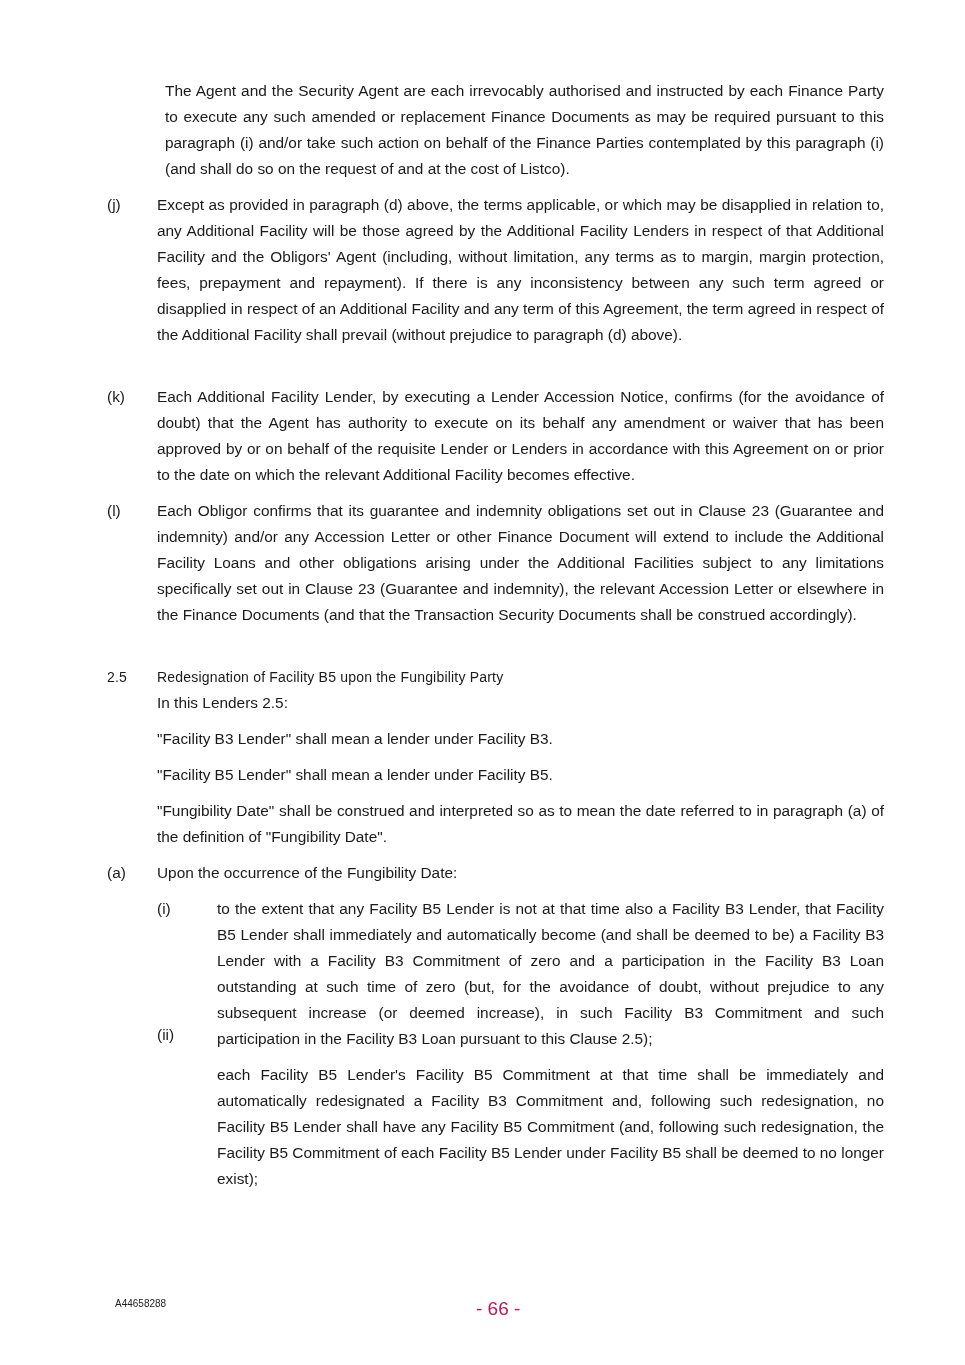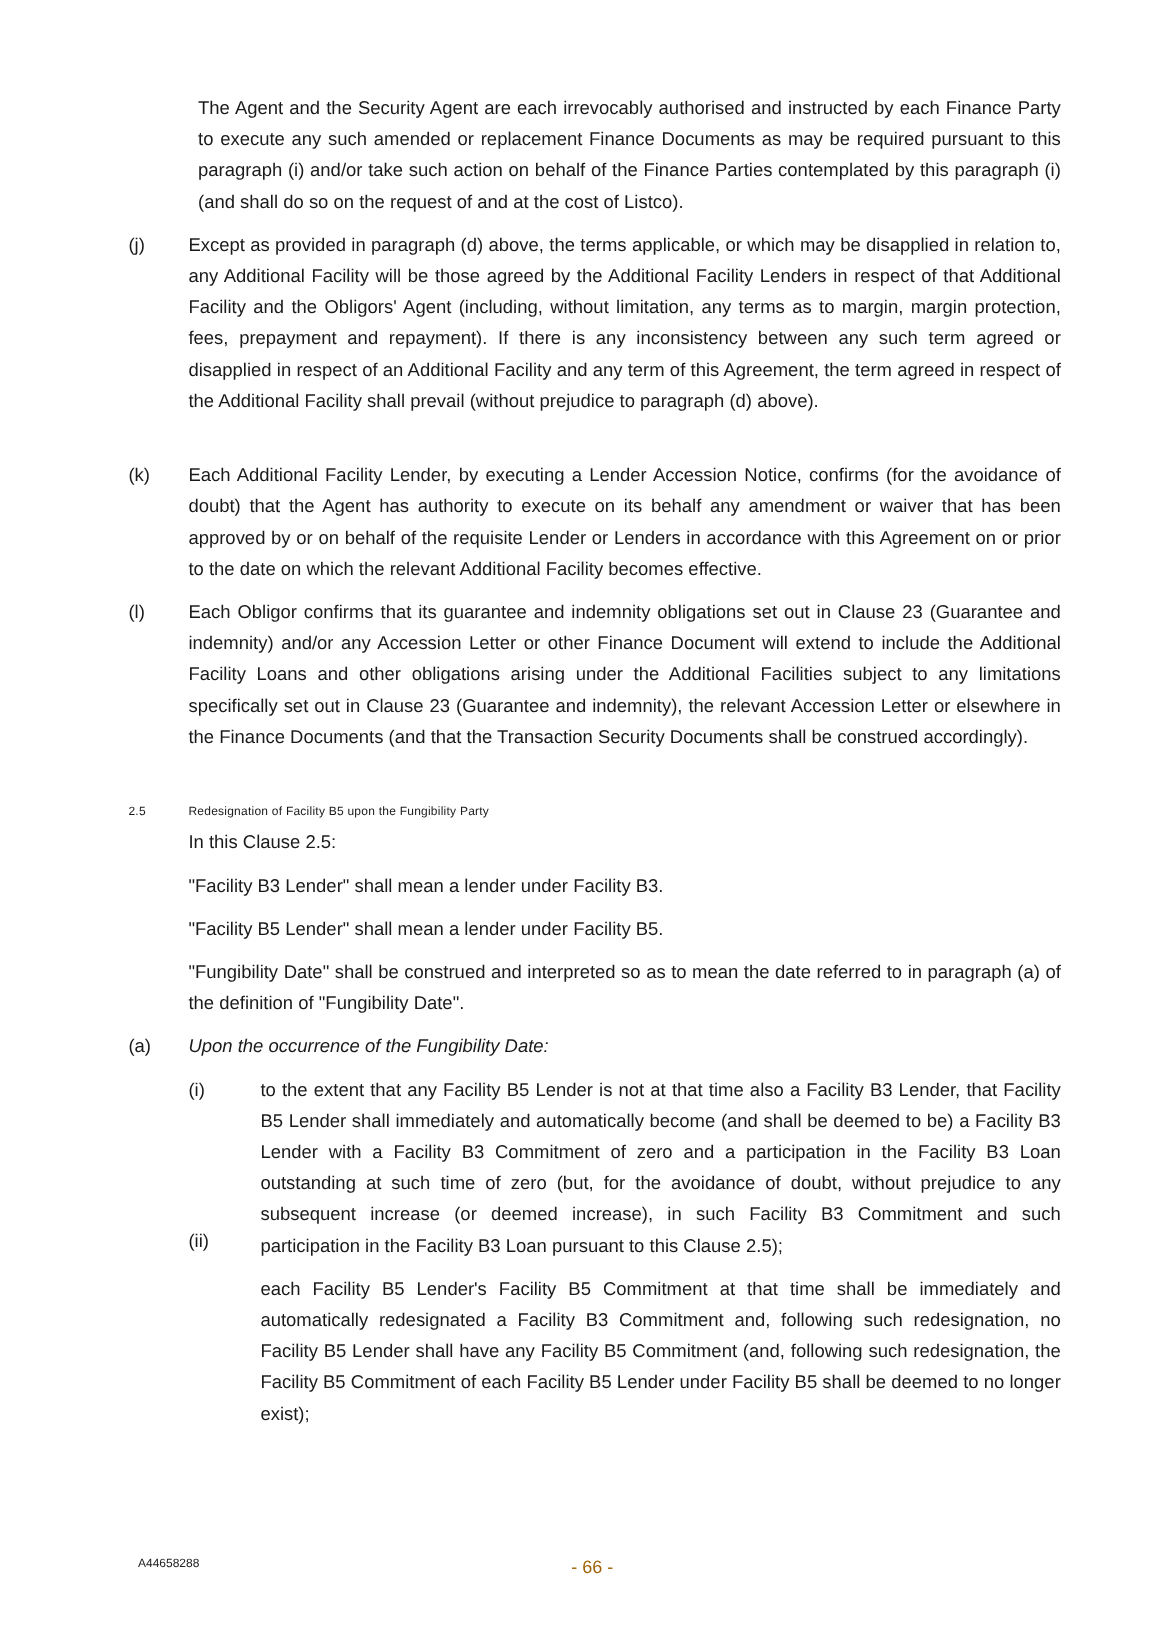--- a/index.html
+++ b/index.html
@@ -3,50 +3,50 @@
 <meta charset="utf-8">
 <style>
   html, body { margin: 0; padding: 0; background: #ffffff; }
   body {
     width: 965px; height: 1365px; position: relative; overflow: hidden;
     font-family: "Liberation Sans", sans-serif; color: #1a1a1a;
   }
   .page { position: absolute; left: 0; top: 0; width: 856px; height: 1365px; }
   .block { position: absolute; font-size: 15.4px; line-height: 26px; text-align: justify; }
   .lbl { position: absolute; font-size: 15.4px; line-height: 26px; }
-  .heading { position: absolute; font-size: 10px; line-height: 26px; letter-spacing: 0.2px; }
+  .heading { position: absolute; font-size: 14px; line-height: 26px; letter-spacing: 0.2px; }
   .footer-id { position: absolute; left: 115px; top: 1298px; font-size: 10px; color: #222; }
-  .footer-page { position: absolute; left: 476px; top: 1298px; font-size: 15px; color: #a16207; }
+  .footer-page { position: absolute; left: 476px; top: 1298px; font-size: 19px; color: #be185d; }
 </style>
 </head>
 <body>
 
 <div class="page">
 
   <div class="block" style="left:165px; top:78px; width:719px;">The Agent and the Security Agent are each irrevocably authorised and instructed by each Finance Party to execute any such amended or replacement Finance Documents as may be required pursuant to this paragraph (i) and/or take such action on behalf of the Finance Parties contemplated by this paragraph (i) (and shall do so on the request of and at the cost of Listco).</div>
 
   <div class="lbl" style="left:107px; top:192px;">(j)</div>
   <div class="block" style="left:157px; top:192px; width:727px;">Except as provided in paragraph (d) above, the terms applicable, or which may be disapplied in relation to, any Additional Facility will be those agreed by the Additional Facility Lenders in respect of that Additional Facility and the Obligors' Agent (including, without limitation, any terms as to margin, margin protection, fees, prepayment and repayment). If there is any inconsistency between any such term agreed or disapplied in respect of an Additional Facility and any term of this Agreement, the term agreed in respect of the Additional Facility shall prevail (without prejudice to paragraph (d) above).</div>
 
   <div class="lbl" style="left:107px; top:384px;">(k)</div>
   <div class="block" style="left:157px; top:384px; width:727px;">Each Additional Facility Lender, by executing a Lender Accession Notice, confirms (for the avoidance of doubt) that the Agent has authority to execute on its behalf any amendment or waiver that has been approved by or on behalf of the requisite Lender or Lenders in accordance with this Agreement on or prior to the date on which the relevant Additional Facility becomes effective.</div>
 
   <div class="lbl" style="left:107px; top:498px;">(l)</div>
   <div class="block" style="left:157px; top:498px; width:727px;">Each Obligor confirms that its guarantee and indemnity obligations set out in Clause 23 (Guarantee and indemnity) and/or any Accession Letter or other Finance Document will extend to include the Additional Facility Loans and other obligations arising under the Additional Facilities subject to any limitations specifically set out in Clause 23 (Guarantee and indemnity), the relevant Accession Letter or elsewhere in the Finance Documents (and that the Transaction Security Documents shall be construed accordingly).</div>
 
   <div class="heading" style="left:107px; top:664px;">2.5</div>
   <div class="heading" style="left:157px; top:664px;">Redesignation of Facility B5 upon the Fungibility Party</div>
-  <div class="block" style="left:157px; top:690px; width:727px;">In this Clause 2.5:</div>
+  <div class="block" style="left:157px; top:690px; width:727px;">In this Lenders 2.5:</div>
 
   <div class="block" style="left:157px; top:726px; width:727px;">"Facility B3 Lender" shall mean a lender under Facility B3.</div>
   <div class="block" style="left:157px; top:762px; width:727px;">"Facility B5 Lender" shall mean a lender under Facility B5.</div>
   <div class="block" style="left:157px; top:798px; width:727px;">"Fungibility Date" shall be construed and interpreted so as to mean the date referred to in paragraph (a) of the definition of "Fungibility Date".</div>
 
   <div class="lbl" style="left:107px; top:860px;">(a)</div>
-  <div class="block" style="left:157px; top:860px; width:727px;font-style:italic;">Upon the occurrence of the Fungibility Date:</div>
+  <div class="block" style="left:157px; top:860px; width:727px;">Upon the occurrence of the Fungibility Date:</div>
 
   <div class="lbl" style="left:157px; top:896px;">(i)</div>
   <div class="block" style="left:217px; top:896px; width:667px;">to the extent that any Facility B5 Lender is not at that time also a Facility B3 Lender, that Facility B5 Lender shall immediately and automatically become (and shall be deemed to be) a Facility B3 Lender with a Facility B3 Commitment of zero and a participation in the Facility B3 Loan outstanding at such time of zero (but, for the avoidance of doubt, without prejudice to any subsequent increase (or deemed increase), in such Facility B3 Commitment and such participation in the Facility B3 Loan pursuant to this Clause 2.5);</div>
 
   <div class="lbl" style="left:157px; top:1022px;">(ii)</div>
   <div class="block" style="left:217px; top:1062px; width:667px;">each Facility B5 Lender's Facility B5 Commitment at that time shall be immediately and automatically redesignated a Facility B3 Commitment and, following such redesignation, no Facility B5 Lender shall have any Facility B5 Commitment (and, following such redesignation, the Facility B5 Commitment of each Facility B5 Lender under Facility B5 shall be deemed to no longer exist);</div>
 
   <div class="footer-id">A44658288</div>
   <div class="footer-page">- 66 -</div>
 </div>

